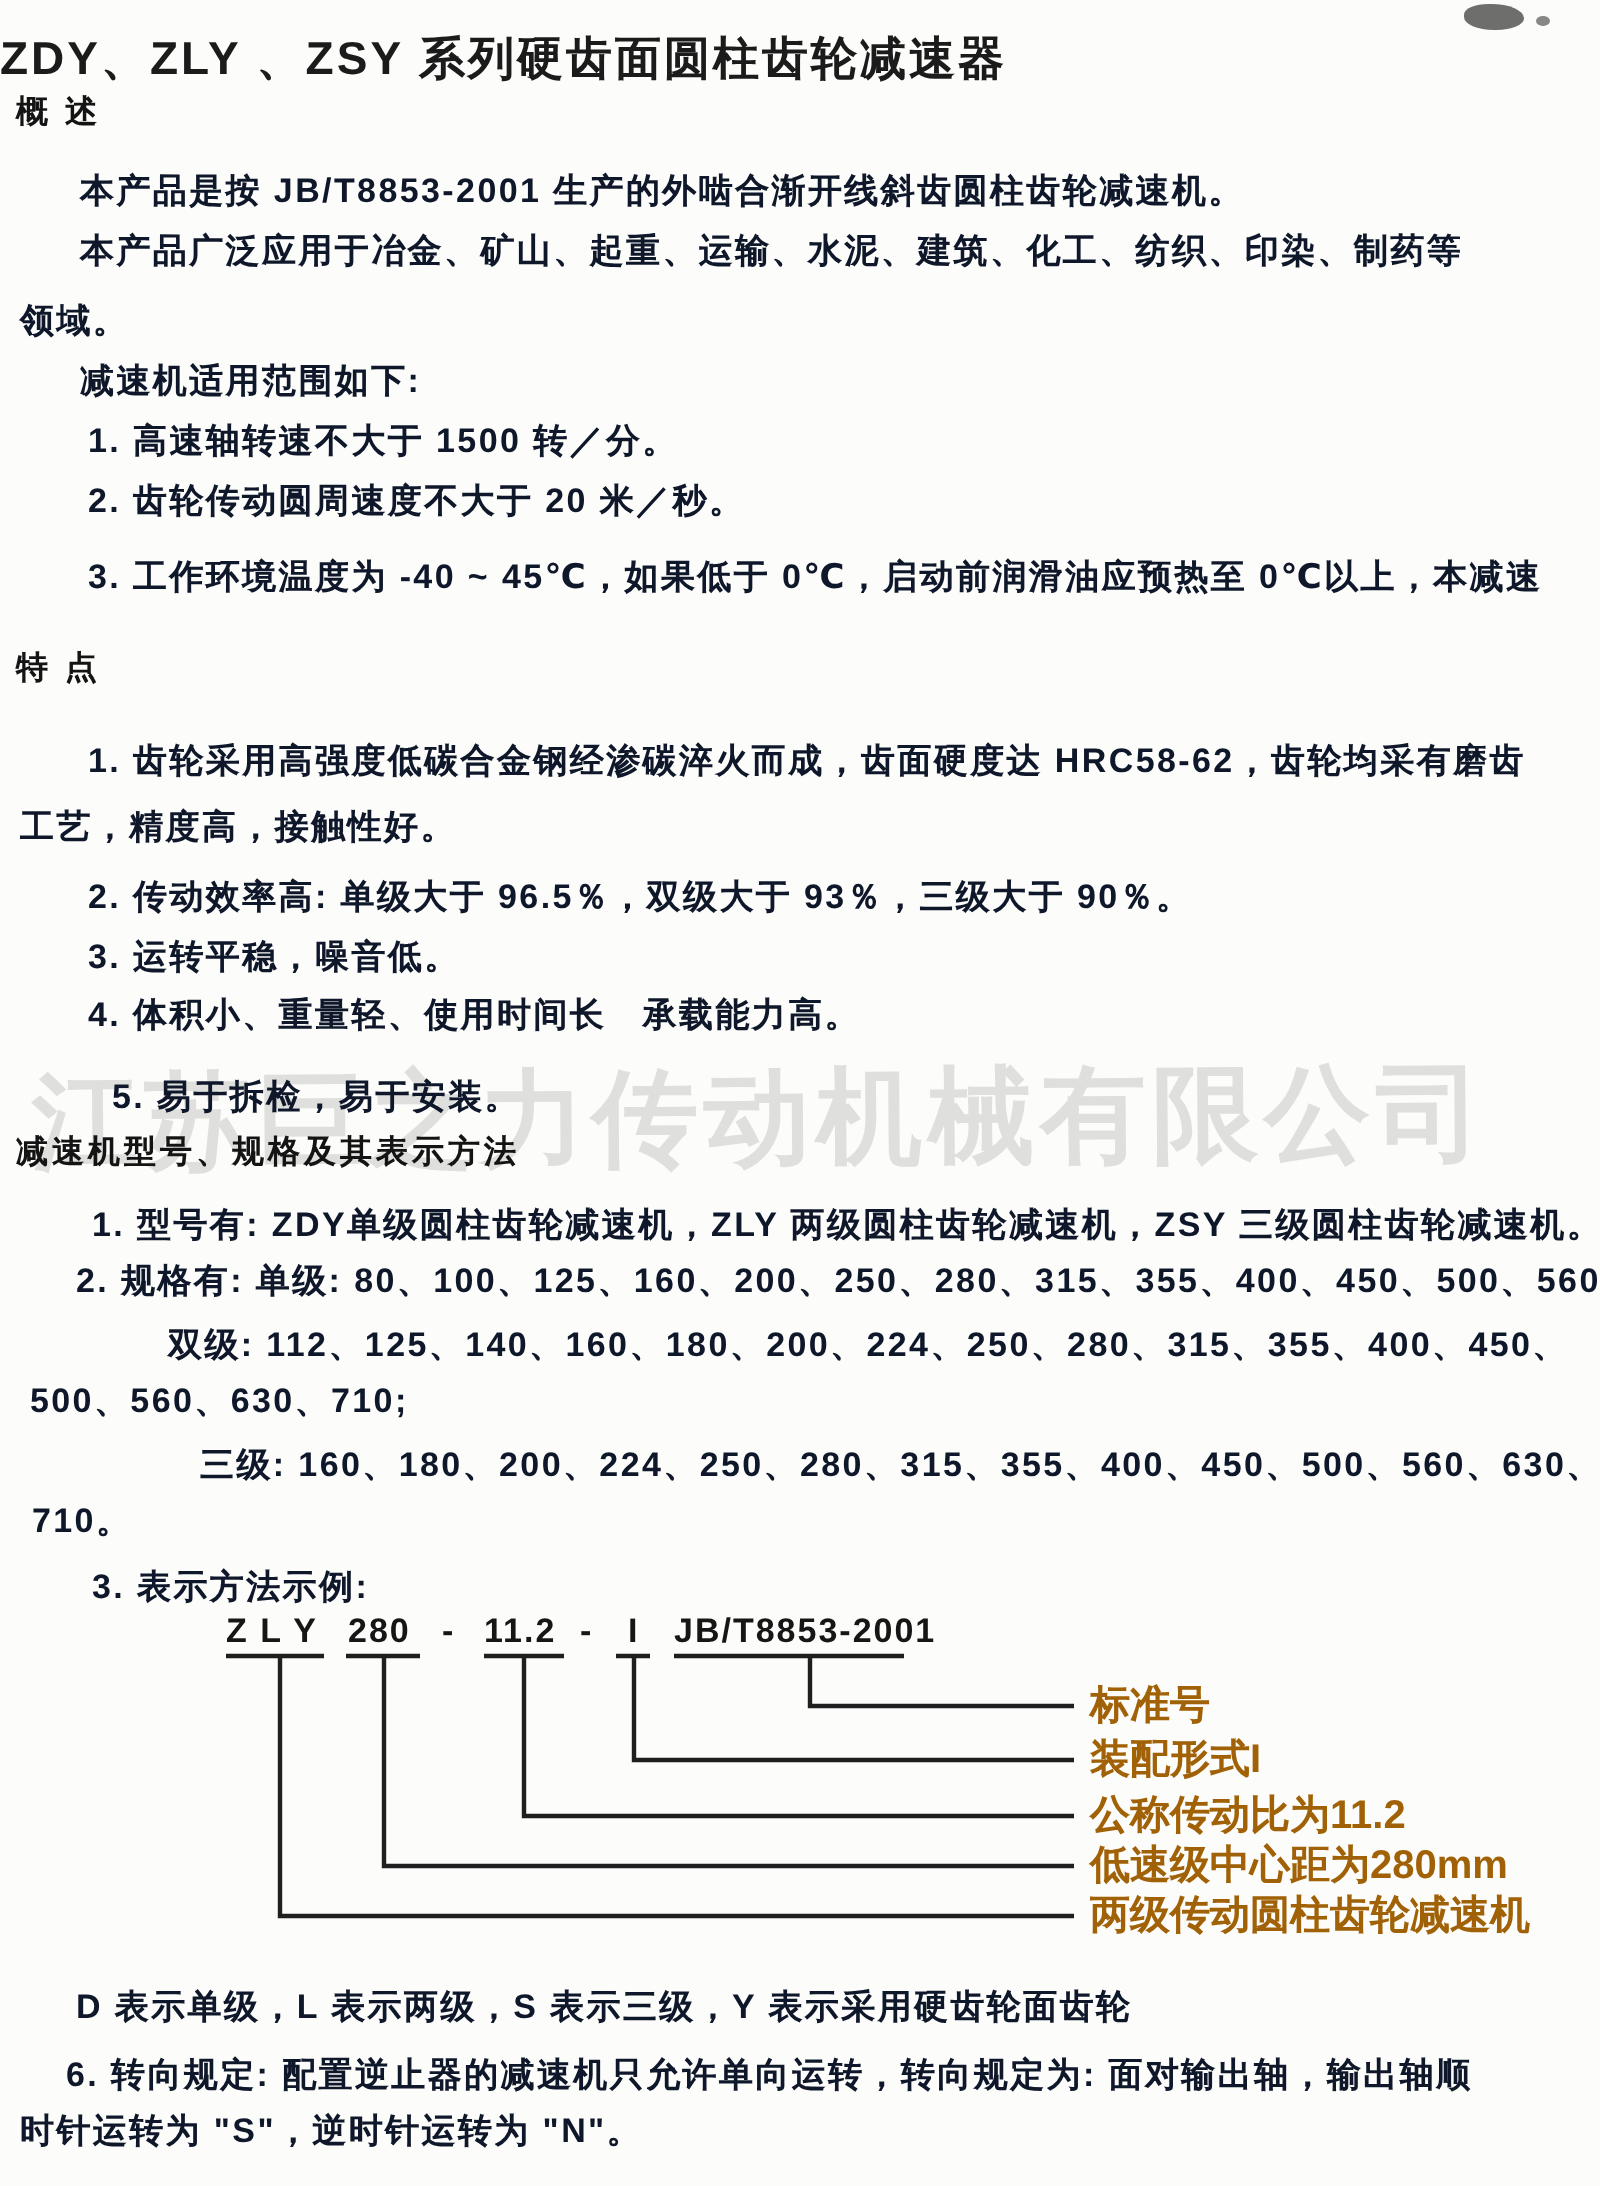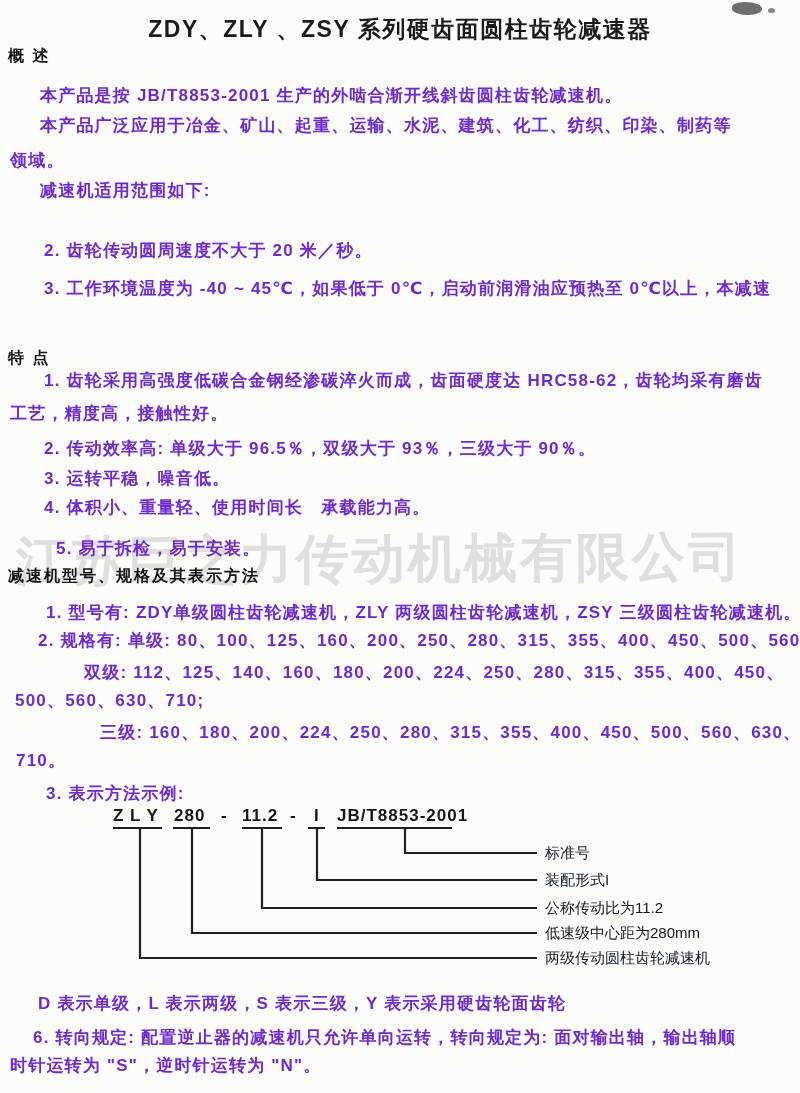--- a/index.html
+++ b/index.html
@@ -7,24 +7,24 @@
     width:800px;height:1093px;position:relative;overflow:hidden;
     background:#fcfcfa;
     font-family:"Liberation Sans","DejaVu Sans",sans-serif;
     color:#1b1b1b;
   }
   .page{position:absolute;inset:0;}
   
   .ln{
     position:absolute;white-space:nowrap;
     font-size:17px;line-height:26px;letter-spacing:1.2px;
-    font-weight:600;color:#6d28d9;z-index:2;text-align:center;
+    font-weight:600;color:#0f172a;z-index:2;text-align:center;
   }
   .title{
-    position:absolute;top:14px;left:0;width:100%;text-align:center;
+    position:absolute;top:14px;left:0;width:100%;text-align:left;
     font-size:23px;font-weight:700;letter-spacing:1.5px;z-index:2;
   }
   .heading{
     position:absolute;white-space:nowrap;
     font-size:16px;font-weight:700;letter-spacing:2px;z-index:2;color:#141414;
   }
   .watermark{
     position:absolute;left:16px;top:524px;white-space:nowrap;
     font-size:53px;font-weight:700;letter-spacing:3px;
     color:rgba(110,110,105,0.20);z-index:1;transform:rotate(-0.4deg);
@@ -39,42 +39,43 @@
   }
   
   .diagram{position:absolute;left:0;top:800px;width:800px;height:182px;z-index:2;text-align:center;}
   .diagram svg{position:absolute;left:0;top:0;}
   .part{
     position:absolute;top:6px;white-space:nowrap;
     font-size:17px;font-weight:700;letter-spacing:1px;color:#161616;
   }
   .dlabel{
     position:absolute;left:545px;white-space:nowrap;
-    font-size:15px;line-height:24px;font-weight:400;color:#0f172a;
+    font-size:20px;line-height:24px;font-weight:700;color:#a16207;
   }
 </style>
 </head>
 <body>
 
 <div class="page">
 
   <div class="watermark">江苏巨之力传动机械有限公司</div>
   <div class="smudge"></div>
 
   <div class="title">ZDY、ZLY 、ZSY 系列硬齿面圆柱齿轮减速器</div>
 
   <div class="heading" style="left:8px;top:46px">概 述</div>
   <div class="ln" style="left:40px;top:83px">本产品是按 JB/T8853-2001 生产的外啮合渐开线斜齿圆柱齿轮减速机。</div>
   <div class="ln" style="left:40px;top:113px">本产品广泛应用于冶金、矿山、起重、运输、水泥、建筑、化工、纺织、印染、制药等</div>
   <div class="ln" style="left:10px;top:148px">领域。</div>
   <div class="ln" style="left:40px;top:178px">减速机适用范围如下:</div>
+  <div class="ln" style="left:44px;top:208px">1. 高速轴转速不大于 1500 转／分。</div>
   <div class="ln" style="left:44px;top:238px">2. 齿轮传动圆周速度不大于 20 米／秒。</div>
   <div class="ln" style="left:44px;top:276px">3. 工作环境温度为 -40 ~ 45℃，如果低于 0℃，启动前润滑油应预热至 0℃以上，本减速</div>
 
-  <div class="heading" style="left:8px;top:348px">特 点</div>
+  <div class="heading" style="left:8px;top:324px">特 点</div>
   <div class="ln" style="left:44px;top:368px">1. 齿轮采用高强度低碳合金钢经渗碳淬火而成，齿面硬度达 HRC58-62，齿轮均采有磨齿</div>
   <div class="ln" style="left:10px;top:401px">工艺，精度高，接触性好。</div>
   <div class="ln" style="left:44px;top:436px">2. 传动效率高: 单级大于 96.5％，双级大于 93％，三级大于 90％。</div>
   <div class="ln" style="left:44px;top:466px">3. 运转平稳，噪音低。</div>
   <div class="ln" style="left:44px;top:495px">4. 体积小、重量轻、使用时间长　承载能力高。</div>
   <div class="ln" style="left:56px;top:536px">5. 易于拆检，易于安装。</div>
 
   <div class="heading" style="left:8px;top:566px">减速机型号、规格及其表示方法</div>
   <div class="ln" style="left:46px;top:600px">1. 型号有: ZDY单级圆柱齿轮减速机，ZLY 两级圆柱齿轮减速机，ZSY 三级圆柱齿轮减速机。</div>
   <div class="ln" style="left:38px;top:628px">2. 规格有: 单级: 80、100、125、160、200、250、280、315、355、400、450、500、560;</div>

